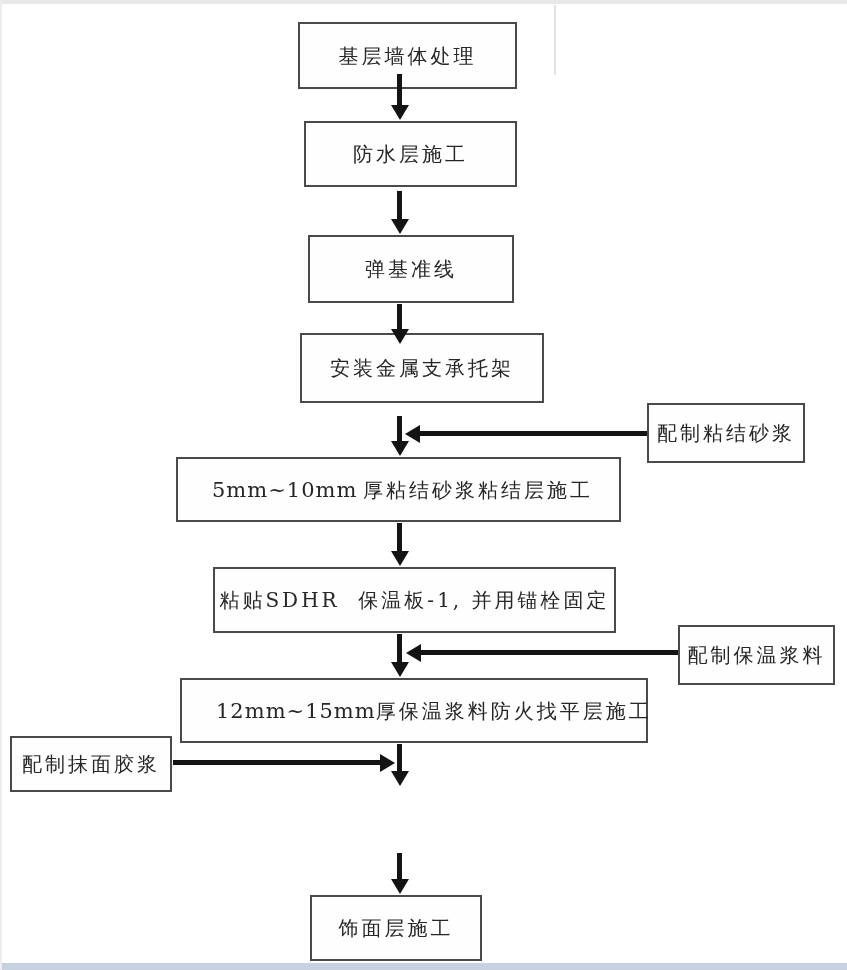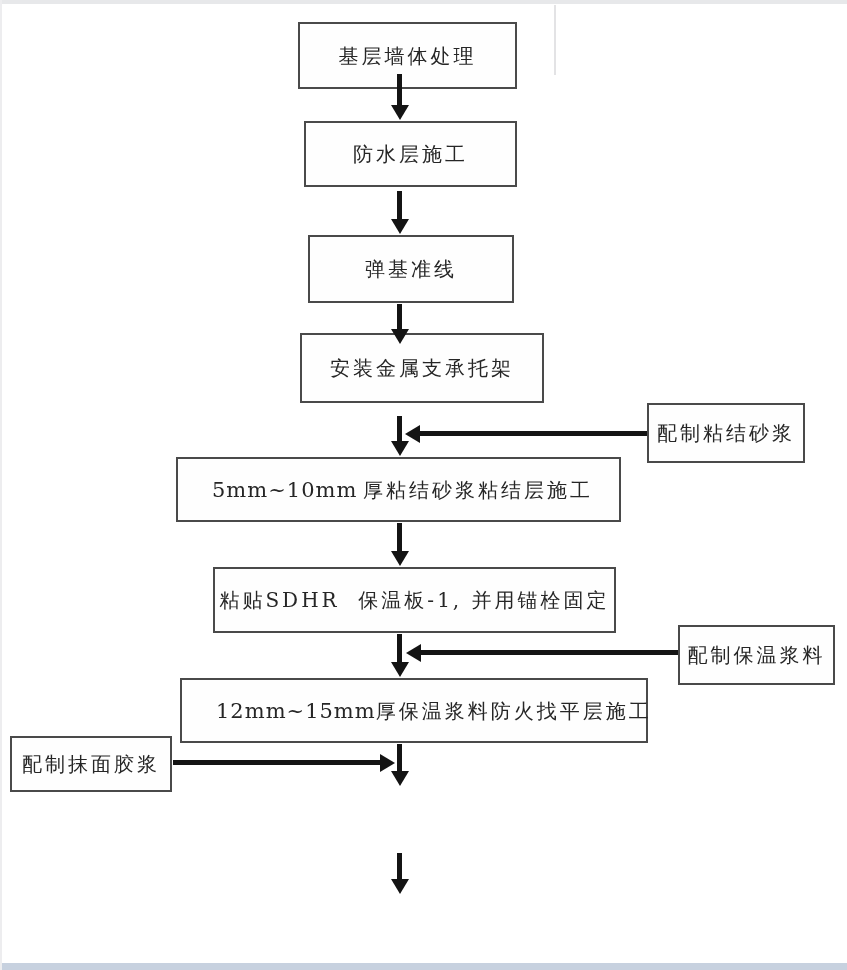--- a/index.html
+++ b/index.html
@@ -66,20 +66,23 @@
   <div class="node" style="left:213px;top:567px;width:403px;height:66px">
     <span class="lbl">粘贴SDHR  保温板-1, 并用锚栓固定</span>
   </div>
 
   <div class="node split" style="left:180px;top:678px;width:468px;height:65px">
     <span class="measure">12mm~15mm</span>
     <span class="lbl desc">厚保温浆料防火找平层施工</span>
   </div>
 
 
+  <div class="node" style="left:310px;top:895px;width:172px;height:66px">
+    <span class="lbl">饰面层施工</span>
+  </div>
 
   <div class="node" style="left:647px;top:403px;width:158px;height:60px">
     <span class="lbl">配制粘结砂浆</span>
   </div>
 
   <div class="node" style="left:678px;top:625px;width:157px;height:60px">
     <span class="lbl">配制保温浆料</span>
   </div>
 
   <div class="node" style="left:10px;top:736px;width:162px;height:56px">

